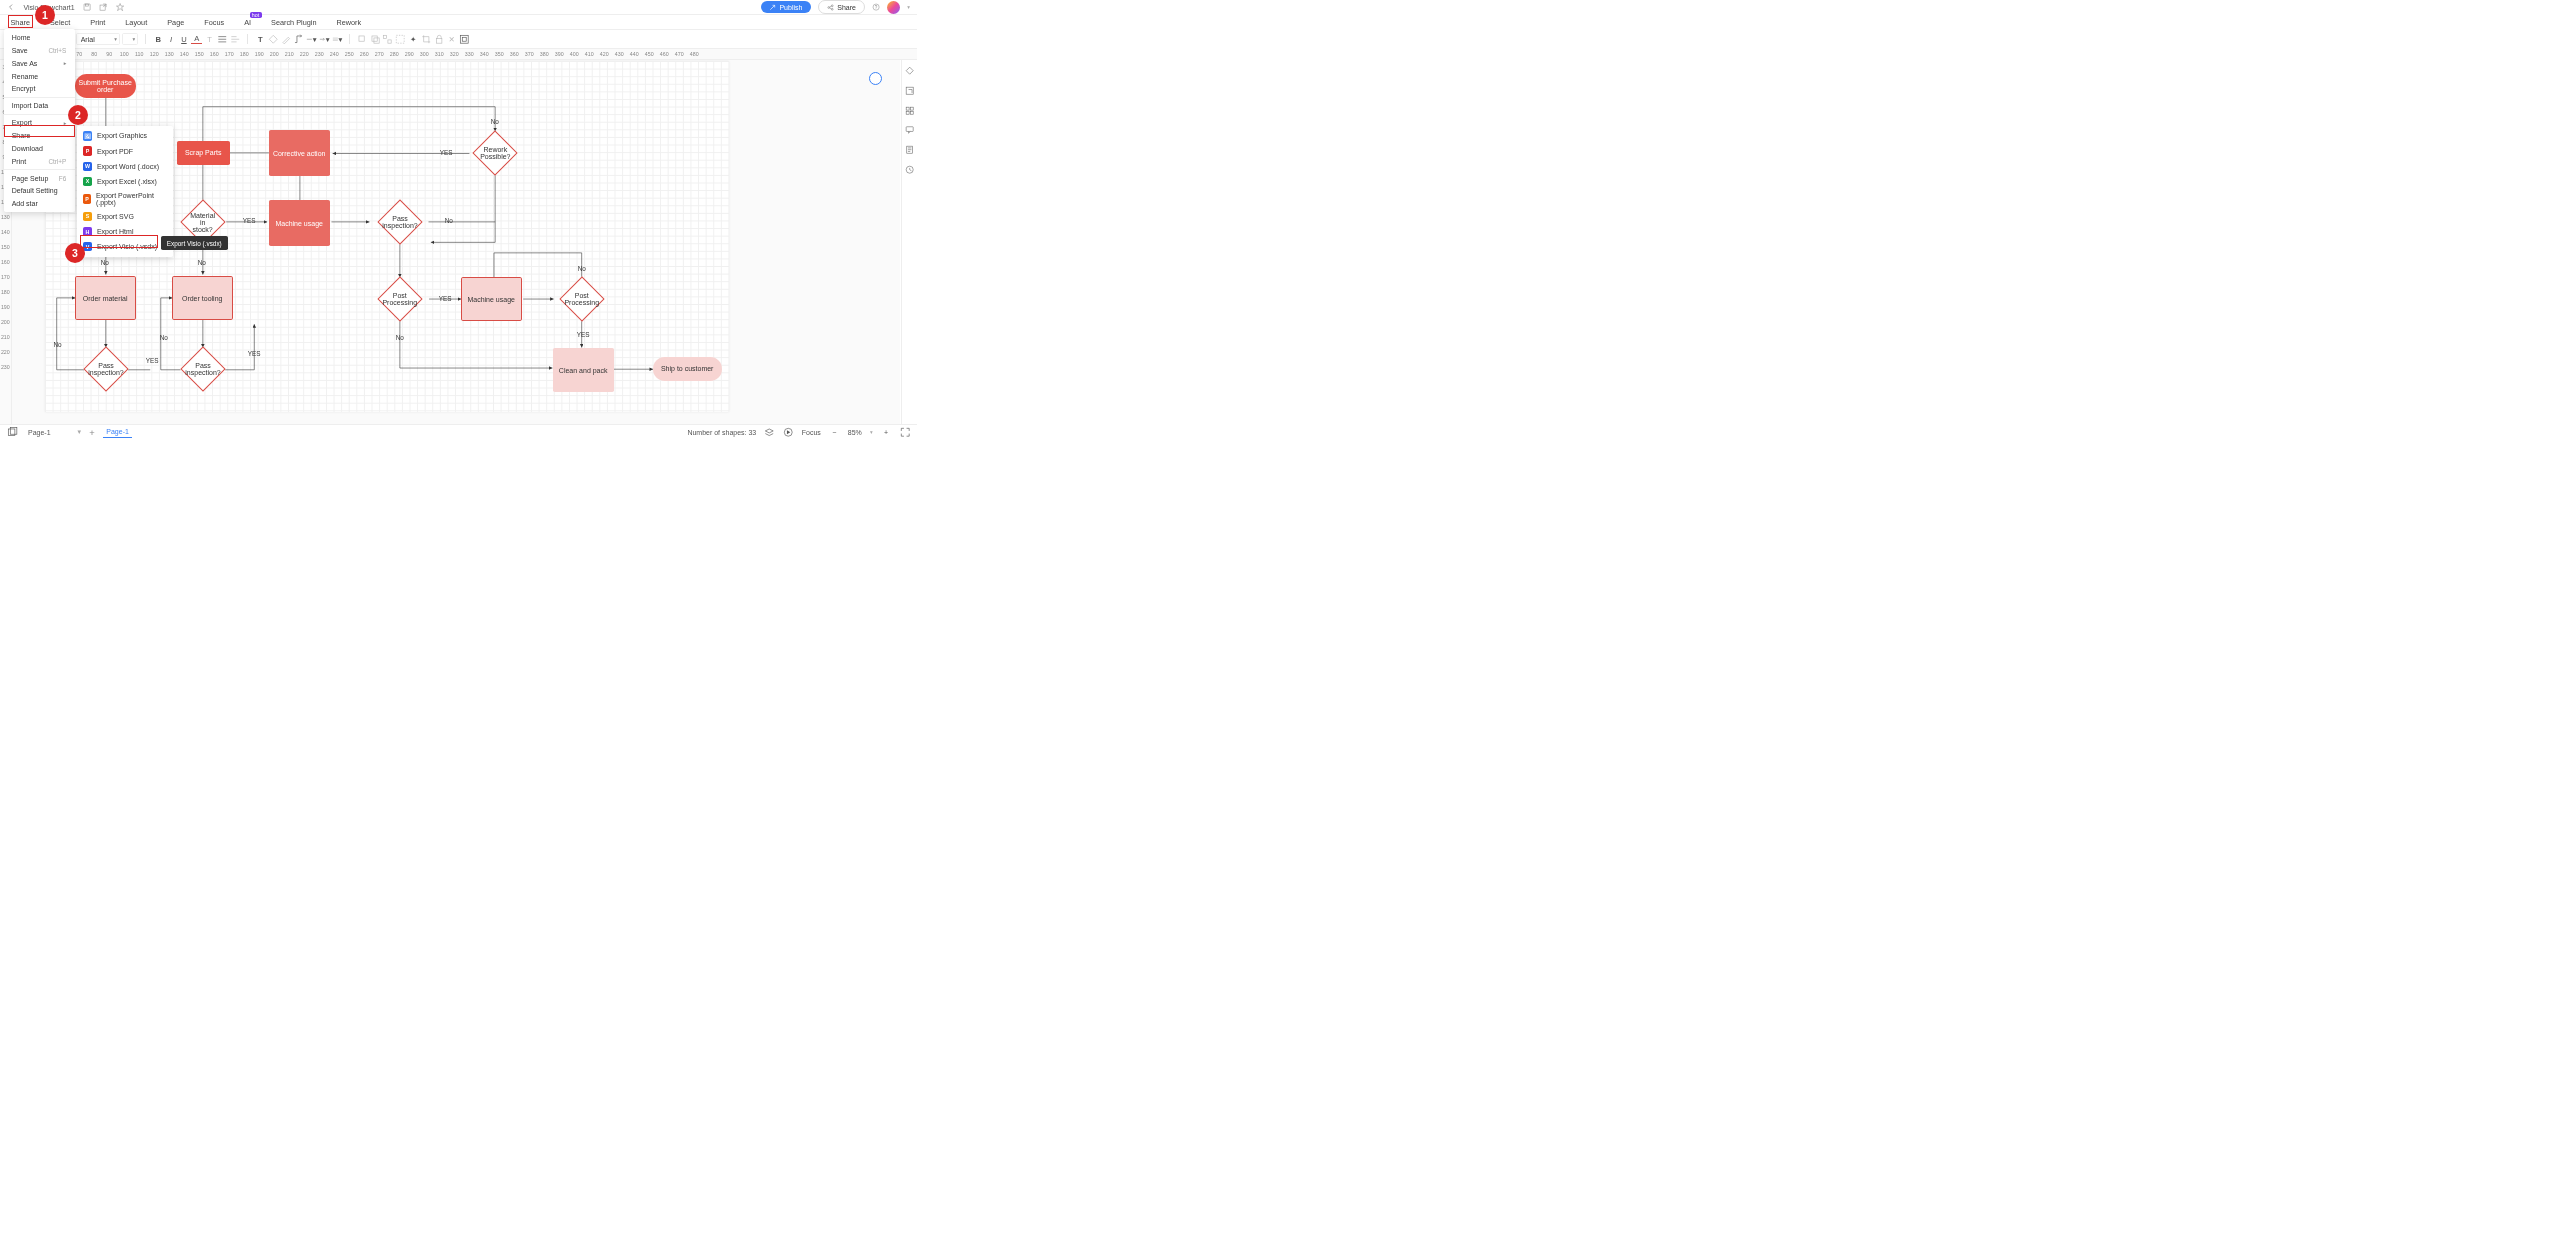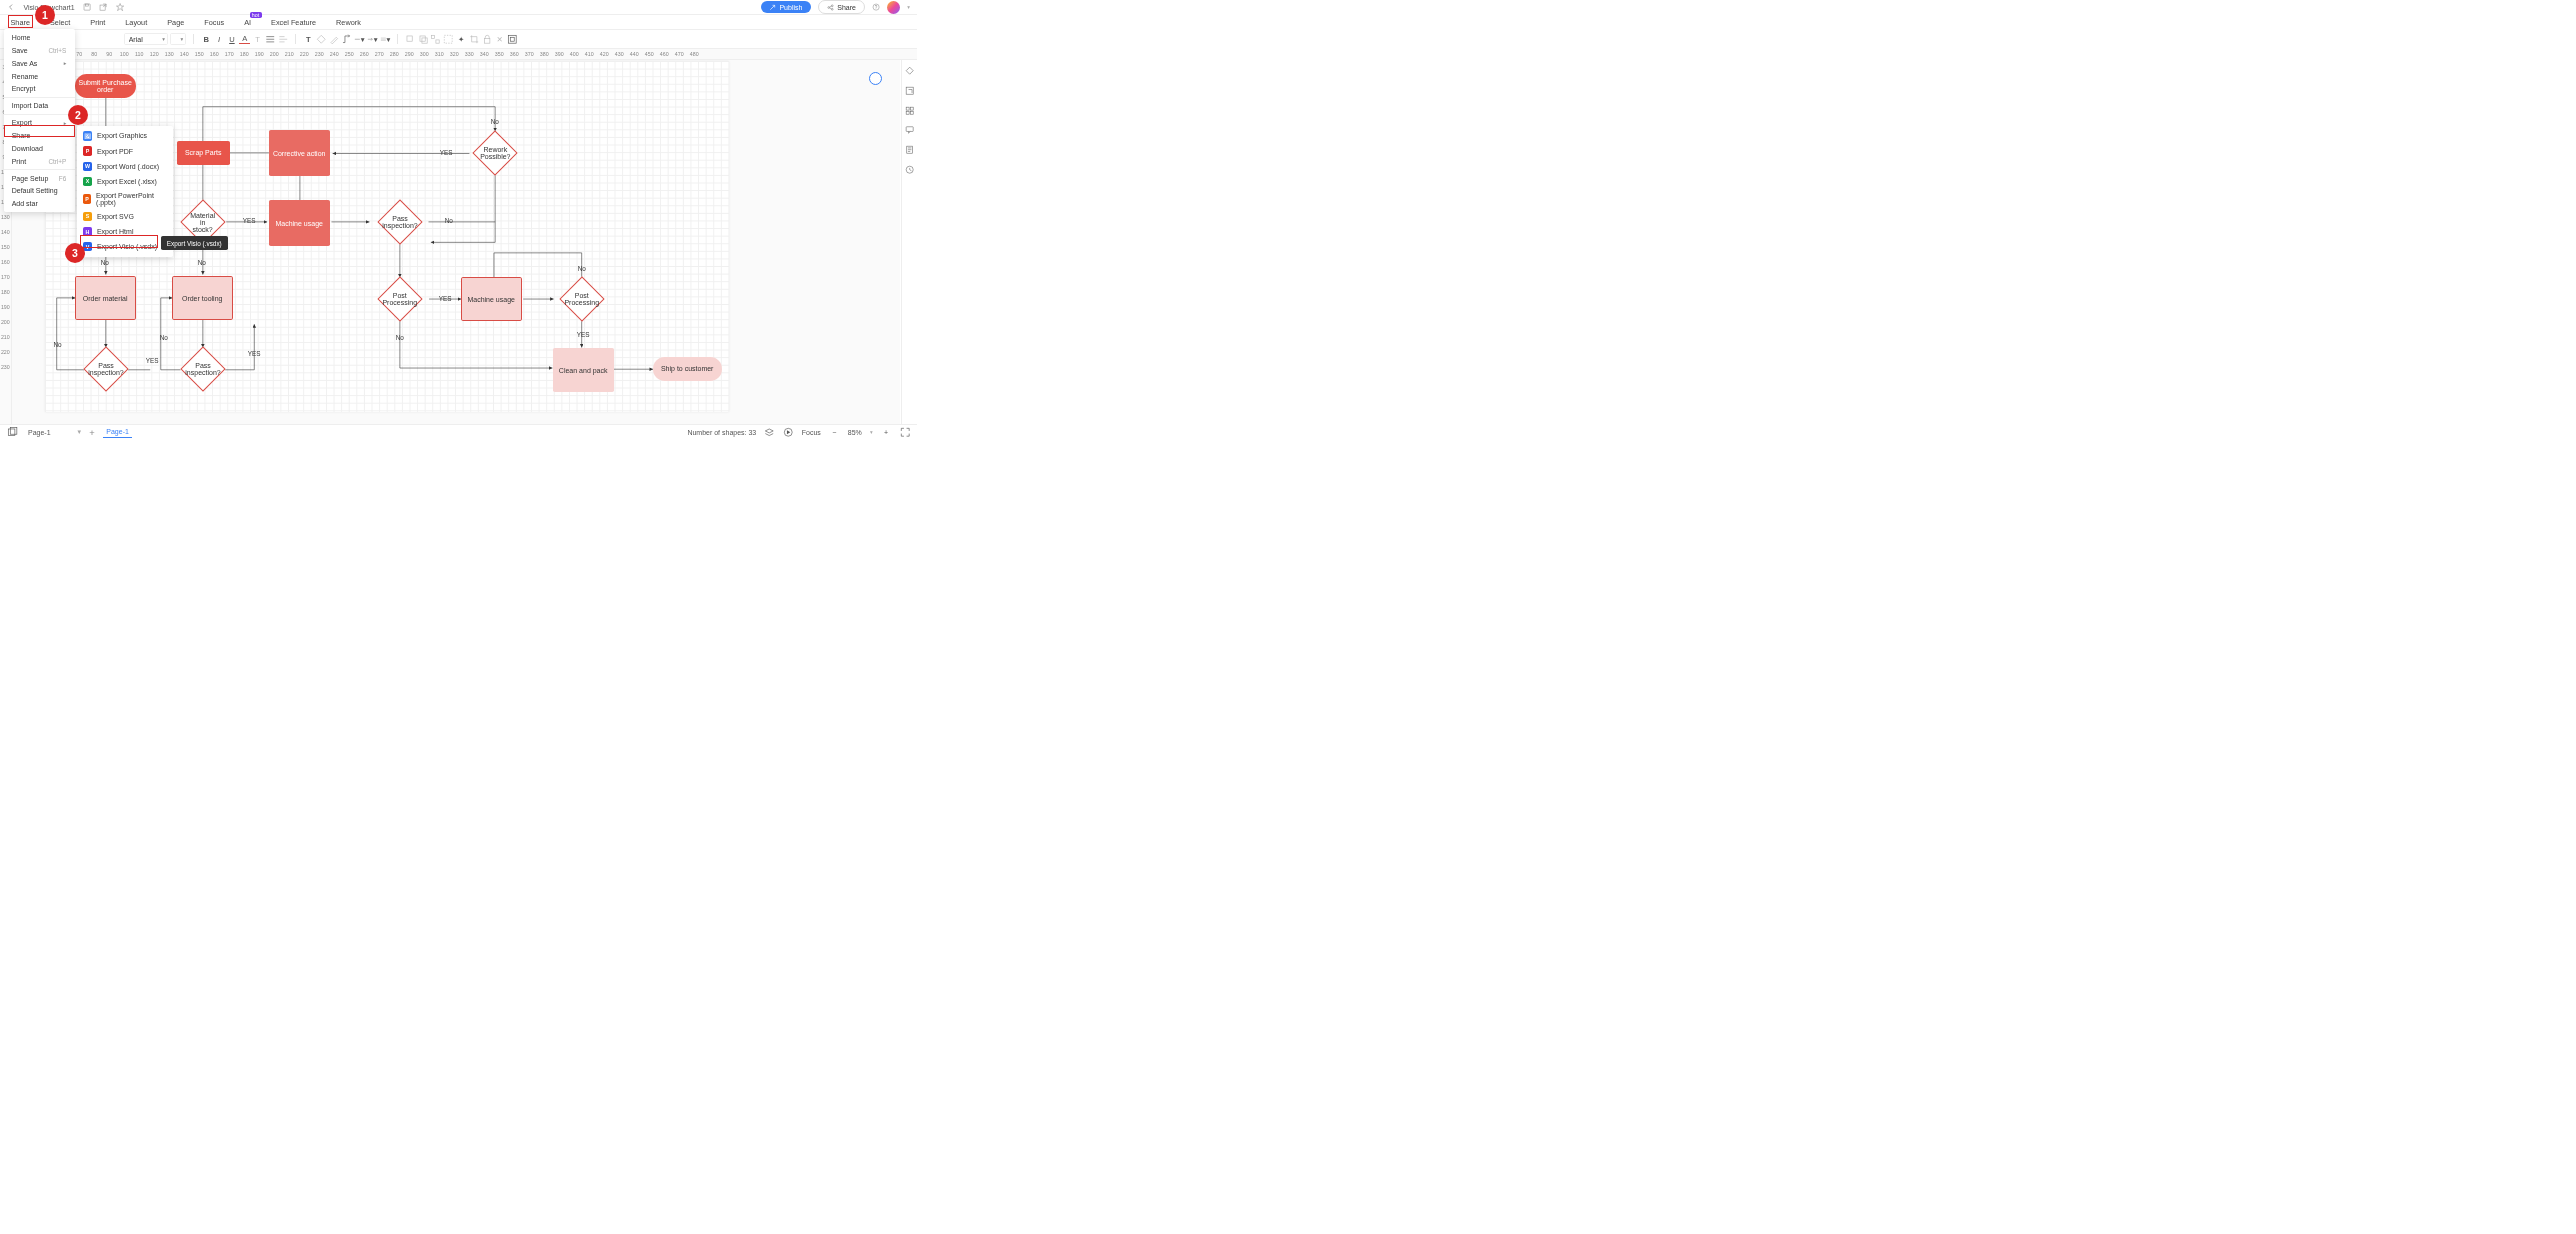--- a/index.html
+++ b/index.html
@@ -145,26 +145,26 @@
 </div>
 
 <div class="menubar">
   <span class="item">Share</span>
   <span class="item">Select</span>
   <span class="item">Print</span>
   <span class="item">Layout</span>
   <span class="item">Page</span>
   <span class="item">Focus</span>
   <span class="item"><span>AI</span><span class="hot">hot</span></span>
-  <span class="item">Excel Feature</span>
+  <span class="item">Search Plugin</span>
   <span class="item">Rework</span>
 </div>
 
 <div class="toolbar">
-  <div class="group" style="margin-left:116px">
+  <div class="group" style="margin-left:68px">
     <div class="font-wrap"><input class="font-select" style="width: 42px;" readonly="" value="Arial"></div>
     <div class="size-wrap"><input class="size-select" style="width: 11.7px;" readonly="" value="12"></div>
   </div>
   <div class="sep"></div>
   <div class="group">
     <span class="tb-icon">
         <b>B</b>
       </span>
     <span class="tb-icon">
         <i>I</i>

